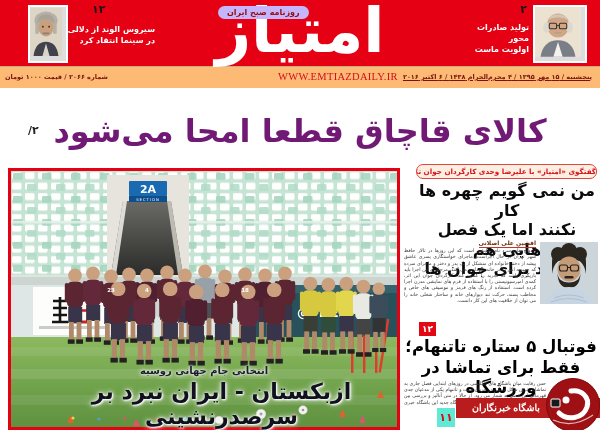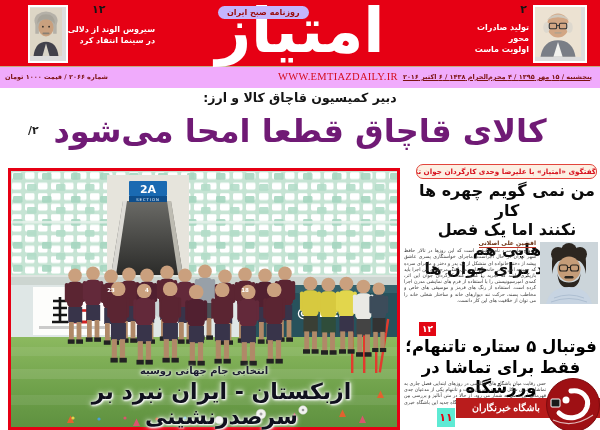--- a/index.html
+++ b/index.html
@@ -1,20 +1,20 @@
 <!DOCTYPE html>
 <html><head>
 <meta charset="utf-8">
 <style>
   html,body{margin:0;padding:0;background:#fff;}
   .page{position:relative;width:600px;height:430px;background:#fff;overflow:hidden;
         font-family:"DejaVu Sans",sans-serif;}
   
   .mast{position:absolute;top:0;left:0;right:0;height:66px;background:#e60014;}
-  .strip{position:absolute;top:66px;left:0;right:0;height:21px;background:#f0abfc;border-top:1px solid #c4ad82;}
+  .strip{position:absolute;top:66px;left:0;right:0;height:21px;background:#fdba74;border-top:1px solid #c4ad82;}
   .logo{position:absolute;top:-12px;left:50%;transform:translateX(-50%);z-index:3;
         font-size:62px;font-weight:bold;color:#fff;line-height:86px;letter-spacing:2px;white-space:nowrap;}
   .flag{position:absolute;top:6px;left:218px;z-index:4;background:#c4b5fd;color:#9a0d0d;
         font-size:8px;font-weight:bold;padding:2px 9px;border-radius:8px;direction:rtl;}
   .promo{position:absolute;top:3px;height:60px;z-index:5;color:#fff;}
   .promoL{left:20px;width:125px;}
   .promoR{right:5px;width:137px;}
   .pphoto{position:absolute;border:2px solid #fff;background:#ddd;overflow:hidden;}
   .promoL .pphoto{left:8px;top:2px;width:36px;height:54px;}
   .promoR .pphoto{right:8px;top:2px;width:50px;height:54px;}
@@ -121,21 +121,20 @@
       </div>
     </div>
   </header>
 
   <div class="strip">
     <span class="issue">شماره ۲۰۶۶ / قیمت ۱۰۰۰ تومان</span>
     <span class="site">WWW.EMTIAZDAILY.IR</span>
     <span class="date">پنجشنبه / ۱۵ مهر ۱۳۹۵ / ۴ محرم‌الحرام ۱۴۳۸ / ۶ اکتبر ۲۰۱۶</span>
   </div>
 
-  <div class="lead-kicker">دبیر کمیسیون قاچاق کالا و ارز:</div>
   <div class="lead-headline">کالای قاچاق قطعا امحا می‌شود</div>
   <div class="page-ref">/۲</div>
 
   <section class="photo-frame">
     <svg width="386" height="256" viewBox="0 0 386 256">
       <defs>
         <linearGradient id="tun" x1="0" y1="0" x2="0" y2="1">
           <stop offset="0" stop-color="#6a6a66"></stop>
             <stop offset="1" stop-color="#2b2b29"></stop>
         </linearGradient>

